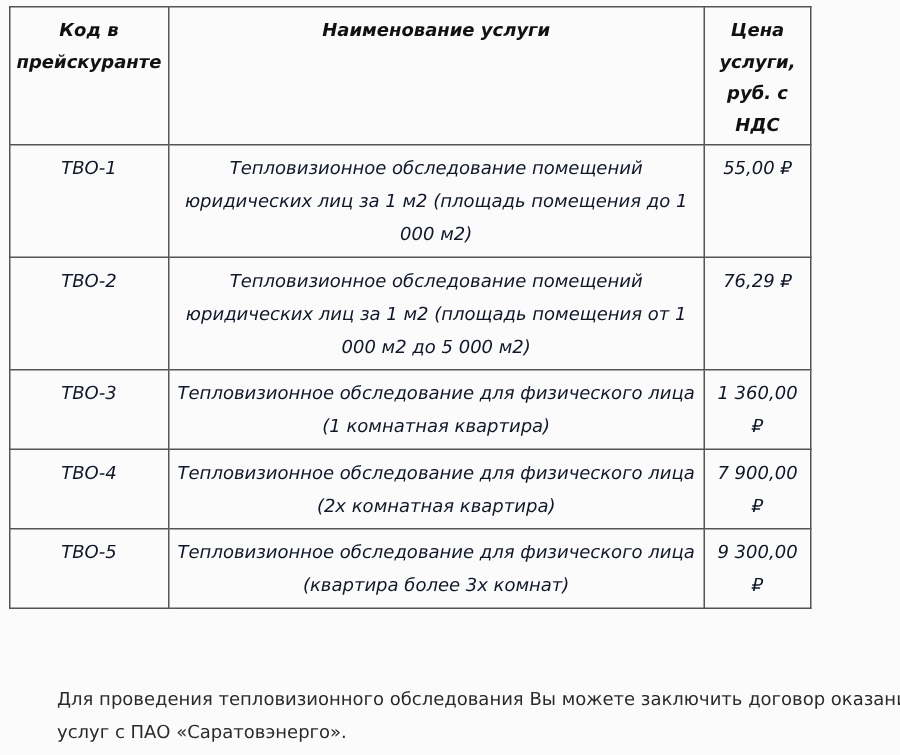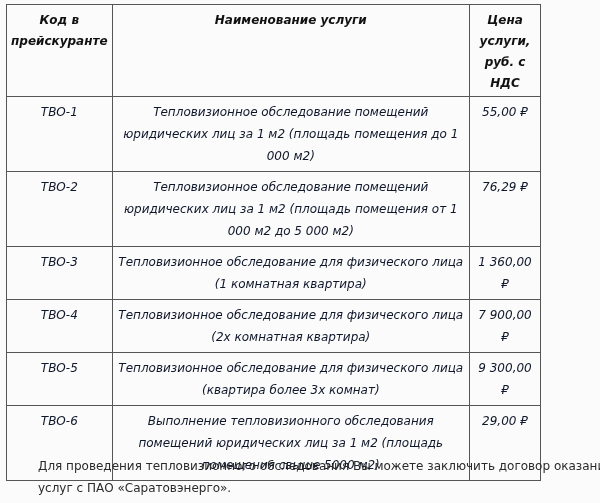--- a/index.html
+++ b/index.html
@@ -76,21 +76,16 @@
     <tr>
       <td class="c-code">ТВО-4</td>
       <td class="c-name">Тепловизионное обследование для физического лица (2х комнатная квартира)</td>
       <td class="c-price">7 900,00 ₽</td>
     </tr>
     <tr>
       <td class="c-code">ТВО-5</td>
       <td class="c-name">Тепловизионное обследование для физического лица (квартира более 3х комнат)</td>
       <td class="c-price">9 300,00 ₽</td>
     </tr>
-    <tr>
-      <td class="c-code">ТВО-6</td>
-      <td class="c-name">Выполнение тепловизионного обследования помещений юридических лиц за 1 м2 (площадь помещения свыше 5000 м2)</td>
-      <td class="c-price">29,00 ₽</td>
-    </tr>
   </tbody>
 </table>
 
 <p class="note">Для проведения тепловизионного обследования Вы можете заключить договор оказания услуг с ПАО «Саратовэнерго».</p>
 
 </body></html>

